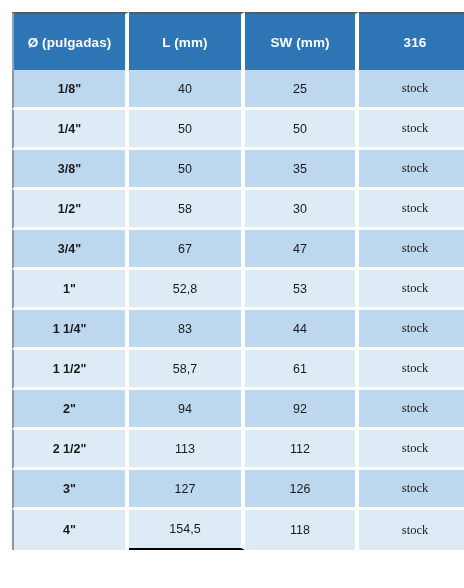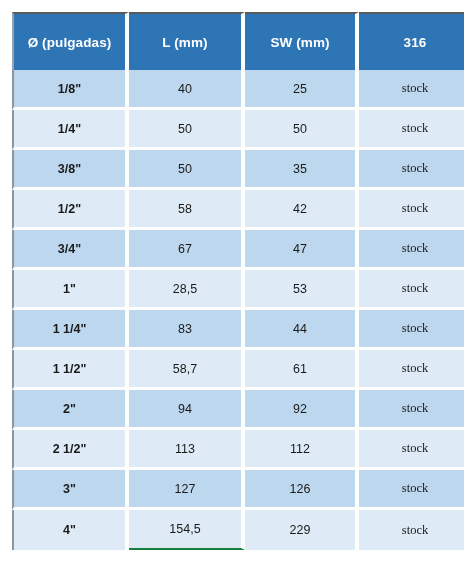--- a/index.html
+++ b/index.html
@@ -76,21 +76,21 @@
     font-family: Liberation Serif, serif;
   }
 
   tbody tr.dark td { background: #bdd7ee; }
   tbody tr.light td { background: #deebf7; }
 
   tbody tr.last-row td {
     border-bottom: 0;
   }
   tbody tr.last-row td.col-1 {
-    border-bottom: 2px solid #15803d;
+    border-bottom: 2px solid #000000;
   }
 </style>
 </head>
 <body>
 
 <div class="table-wrap">
   <table class="spec-table" id="spec-table">
     <colgroup>
       <col class="c0">
         <col class="c1">
@@ -120,32 +120,32 @@
         </tr>
         <tr class="dark">
           <td class="col-0 first">3/8"</td>
           <td class="col-1">50</td>
           <td class="col-2">35</td>
           <td class="col-3 last">stock</td>
         </tr>
         <tr class="light">
           <td class="col-0 first">1/2"</td>
           <td class="col-1">58</td>
-          <td class="col-2">42</td>
+          <td class="col-2">30</td>
           <td class="col-3 last">stock</td>
         </tr>
         <tr class="dark">
           <td class="col-0 first">3/4"</td>
           <td class="col-1">67</td>
           <td class="col-2">47</td>
           <td class="col-3 last">stock</td>
         </tr>
         <tr class="light">
           <td class="col-0 first">1"</td>
-          <td class="col-1">28,5</td>
+          <td class="col-1">52,8</td>
           <td class="col-2">53</td>
           <td class="col-3 last">stock</td>
         </tr>
         <tr class="dark">
           <td class="col-0 first">1 1/4"</td>
           <td class="col-1">83</td>
           <td class="col-2">44</td>
           <td class="col-3 last">stock</td>
         </tr>
         <tr class="light">
@@ -168,18 +168,18 @@
         </tr>
         <tr class="dark">
           <td class="col-0 first">3"</td>
           <td class="col-1">127</td>
           <td class="col-2">126</td>
           <td class="col-3 last">stock</td>
         </tr>
         <tr class="light last-row">
           <td class="col-0 first">4"</td>
           <td class="col-1">154,5</td>
-          <td class="col-2">229</td>
+          <td class="col-2">118</td>
           <td class="col-3 last">stock</td>
         </tr>
       </tbody>
   </table>
 </div>
 
 </body></html>

